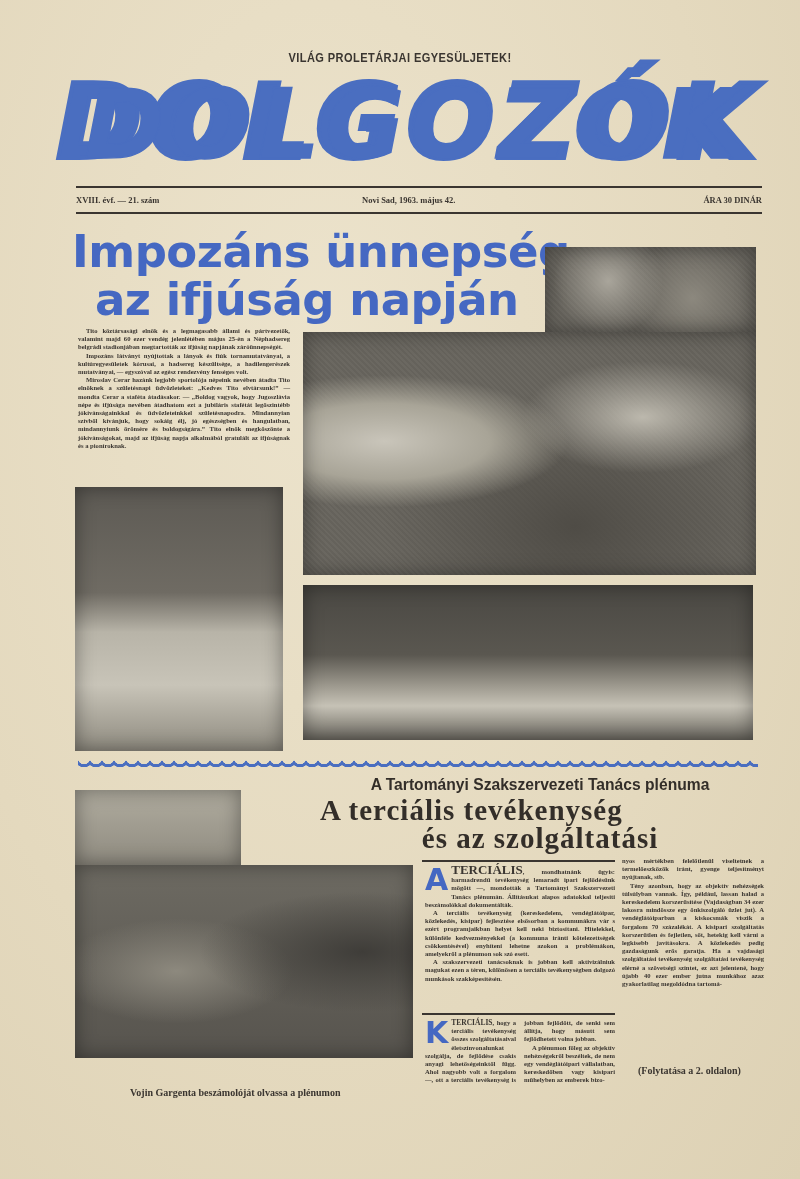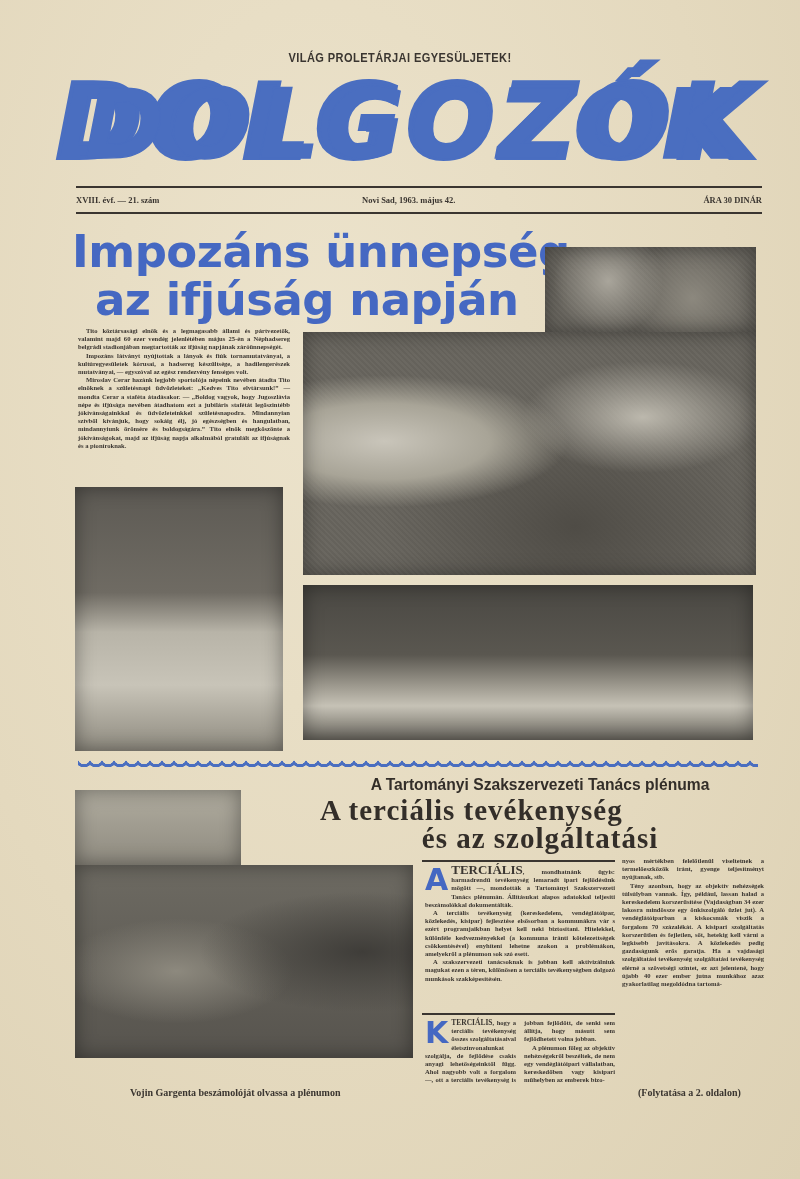--- a/index.html
+++ b/index.html
@@ -117,13 +117,13 @@
 <div class="abs body-text" style="left:425px; top:1019px; width:190px; column-count:2; column-gap:8px;">
   <span class="dropcap">K</span>
   <span style="font-size:7.5px;">TERCIÁLIS</span><span>, hogy a terciális tevékenység összes szolgáltatásaival életszínvonalunkat szolgálja, de fejlődése csakis anyagi lehetőségeinktől függ. Ahol nagyobb volt a forgalom —, ott a terciális tevékenység is jobban fejlődött, de senki sem állítja, hogy másutt sem fejlődhetett volna jobban.</span>
   <p>A plénumon főleg az objektív nehézségekről beszéltek, de nem egy vendéglátóipari vállalatban, kereskedőben vagy kisipari műhelyben az emberek bizo-</p>
 </div>
 
 <div class="abs body-text" style="left:622px; top:857px; width:142px;">
   <p style="text-indent:0;">nyos mértékben felelőtlenül viseltetnek a termelőeszközök iránt, gyenge teljesítményt nyújtanak, stb.</p>
   <p>Tény azonban, hogy az objektív nehézségek túlsúlyban vannak. Így, például, lassan halad a kereskedelem korszerűsítése (Vajdaságban 34 ezer lakosra mindössze egy önkiszolgáló üzlet jut). A vendéglátóiparban a kiskocsmák viszik a forgalom 70 százalékát. A kisipari szolgáltatás korszerűtlen és fejletlen, sőt, hetekig kell várni a legkisebb javításokra. A közlekedés pedig gazdaságunk erős garatja. Ha a vajdasági szolgáltatási tevékenység szolgáltatási tevékenység elérné a szövetségi színtet, ez azt jelentené, hogy újabb 40 ezer ember jutna munkához azaz gyakorlatilag megoldódna tartomá-</p>
 </div>
-<div class="abs caption" style="left:638px; top:1087px;">(Folytatása a 2. oldalon)</div>
+<div class="abs caption" style="left:638px; top:1065px;">(Folytatása a 2. oldalon)</div>
 
 </body></html>

